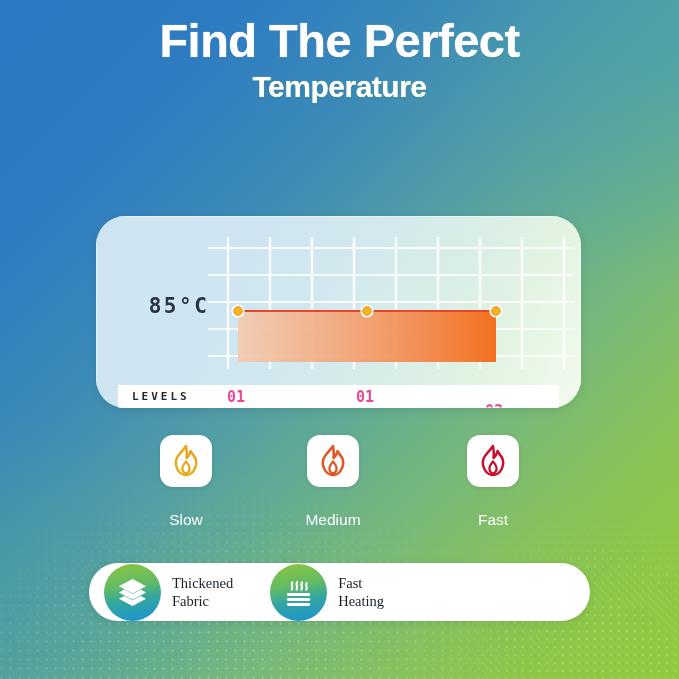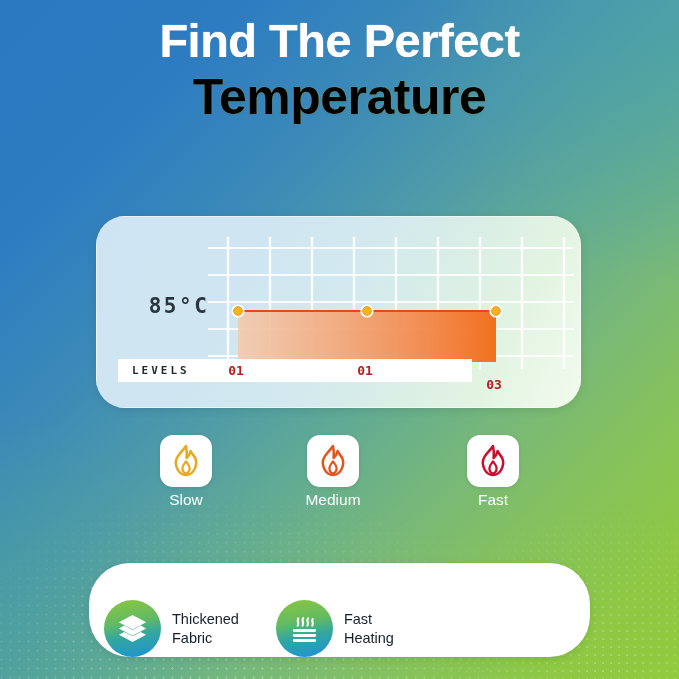--- a/index.html
+++ b/index.html
@@ -80,22 +80,22 @@
   .title-line1 {
     margin-top: 17px;
     font-size: 47px;
     color: #ffffff;
     text-shadow:
       0 0 1px rgba(255,255,255,0.9),
       0 1px 2px rgba(0,0,0,0.10);
   }
   .title-line2 {
     margin-top: 8px;
-    font-size: 50px;
-    color: #000000;
+    font-size: 30px;
+    color: #ffffff;
     text-shadow:
       0 0 1px rgba(207,231,109,0.9),
       0 1px 2px rgba(0,0,0,0.10);
   }
   .subtitle {
     margin-top: 19px;
     font-size: 17.5px;
     line-height: 1.42;
     color: #f2f8fc;
     font-weight: 400;
@@ -142,42 +142,42 @@
   #plot {
     position: absolute;
     left: 112px; top: 21px;
     width: 366px; height: 132px;
   }
   .grid-svg { position: absolute; inset: 0; }
   .area-svg { position: absolute; inset: 0; }
 
   #levels-bar {
     position: absolute;
-    left: 22px; bottom: 26px;
-    width: 354px; height: 23px;
+    left: 22px; bottom: 0;
+    width: 441px; height: 23px;
     background: #ffffff;
     display: flex;
     align-items: center;
     text-align: right;
   }
   .levels-title {
     position: absolute;
     left: 14px;
     font-family: "DejaVu Sans Mono", monospace;
     font-size: 11px;
     font-weight: 700;
     color: #1f2730;
     letter-spacing: 3px;
   }
   .level-tick {
     position: absolute;
     font-family: "DejaVu Sans Mono", monospace;
-    font-size: 13px;
+    font-size: 15px;
     font-weight: 700;
-    color: #b91c1c;
+    color: #ec4899;
     transform: translateX(-50%);
   }
 
   
   #heat-options {
     position: absolute;
     left: 96px; top: 435px;
     width: 485px; height: 95px;
   }
   .heat-opt {
@@ -187,36 +187,37 @@
   }
   .heat-tile {
     width: 52px; height: 52px;
     margin: 0 auto;
     background: #ffffff;
     border-radius: 13px;
     display: flex; align-items: center; justify-content: center;
     box-shadow: 0 1px 4px rgba(0,0,0,0.10);
   }
   .heat-name {
-    margin-top: 4px;
+    margin-top: 24px;
     font-size: 15.5px;
     color: #ffffff;
     font-weight: 400;
   }
 
   
   #feature-bar {
     position: absolute;
     left: 89px; top: 563px;
-    width: 501px; height: 94px;
+    width: 501px; height: 58px;
     background: #ffffff;
     border-radius: 41px;
     display: flex;
-    align-items: flex-end;
+    align-items: center;
     box-shadow: 0 2px 8px rgba(0,0,0,0.10);
+    font-family: Liberation Serif, serif;
   }
   .feature {
     display: flex;
     align-items: center;
     gap: 11px;
   }
   .feat-circle {
     width: 57px; height: 57px;
     border-radius: 50%;
     flex: 0 0 57px;

